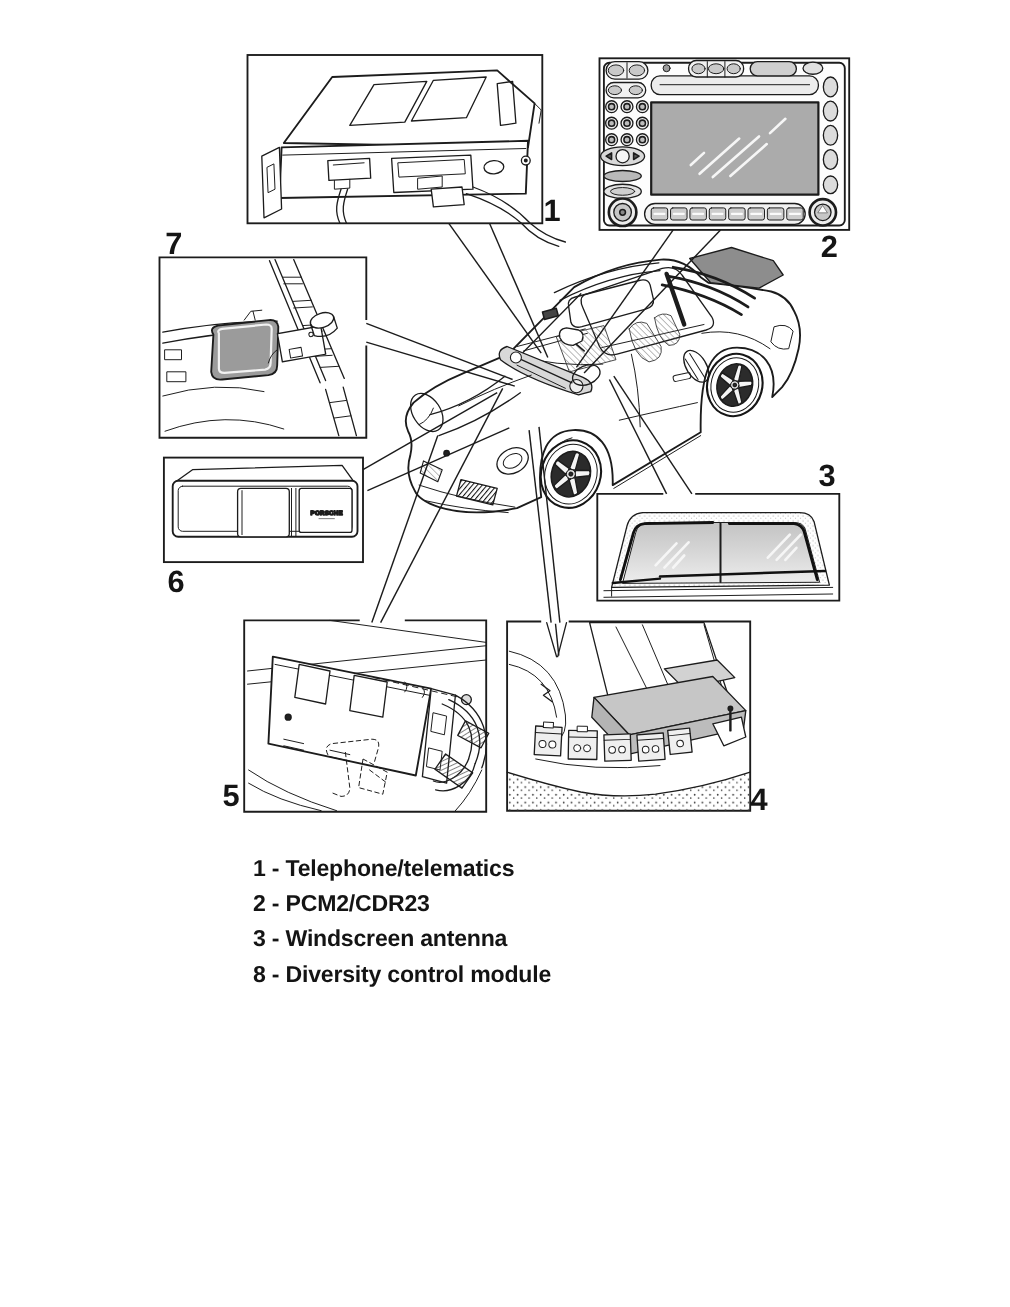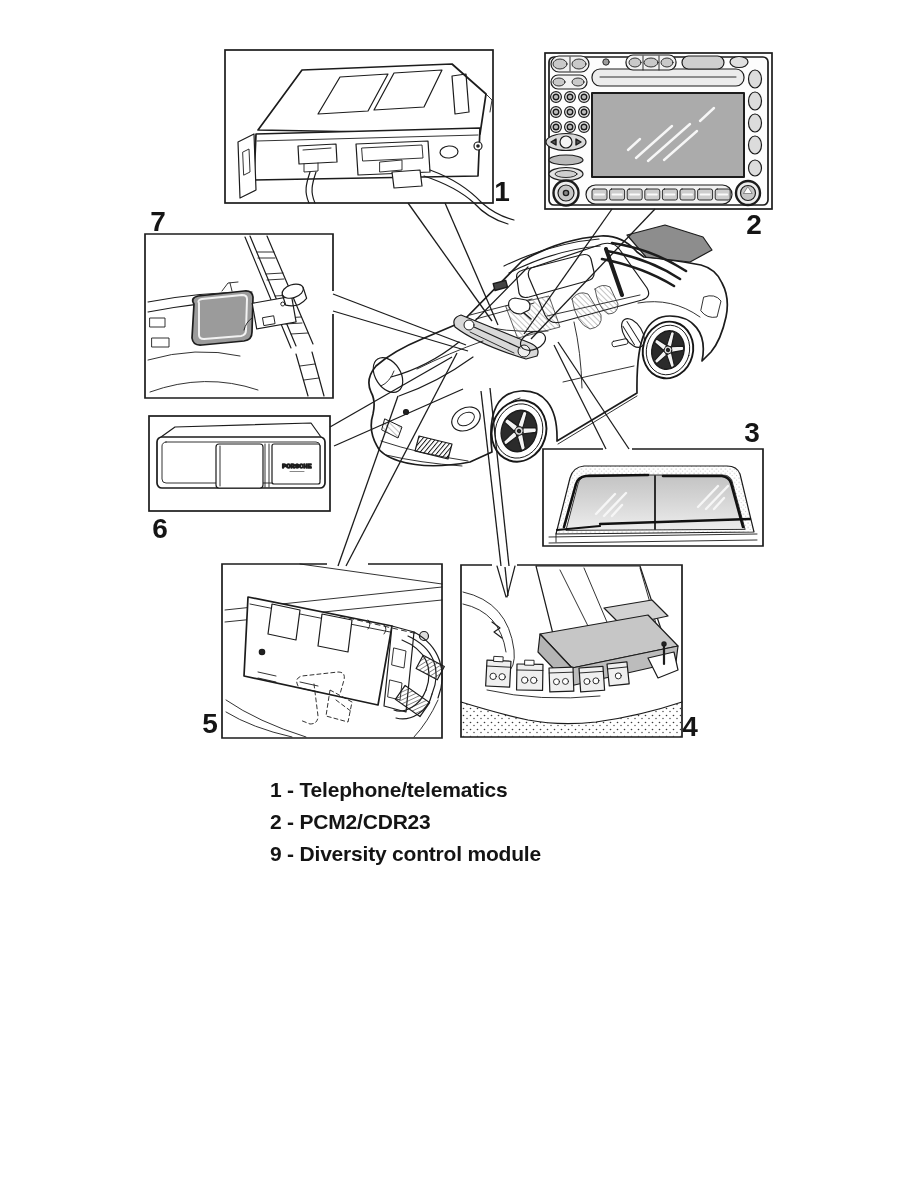--- a/index.html
+++ b/index.html
@@ -13,21 +13,21 @@
   .thin{stroke-width:0.9;}
   .sw12{stroke-width:1.2;}
   .sw17{stroke-width:1.7;}
   .heavy{stroke-width:2.6;}
   .frame{fill:#ffffff;stroke:#1c1c1c;stroke-width:1.7;}
   .w{fill:#ffffff;}
   .num{font-family:"Liberation Sans",sans-serif;font-weight:700;font-size:28px;fill:#151515;text-anchor:middle;}
   .brand{font-family:"Liberation Sans",sans-serif;font-weight:700;font-size:5.6px;fill:#222;letter-spacing:.25px;text-anchor:middle;}
   .streak{stroke:#f6f6f6;stroke-width:2.4;stroke-linecap:round;fill:none;}
   
-  .legend{position:absolute;left:230px;top:774px;margin-left:40px;}
+  .legend{position:absolute;left:230px;top:774px;}
   .legend-row{
     height:32.2px;line-height:32.2px;font-size:21px;font-weight:700;
     color:#141414;letter-spacing:-0.2px;white-space:pre;
   }
 </style>
 </head>
 <body>
 
 <div class="page">
 
@@ -442,16 +442,17 @@
     <text class="num" x="690" y="736">4</text>
     <text class="num" x="210" y="733">5</text>
     <text class="num" x="160" y="538">6</text>
     <text class="num" x="158" y="231">7</text>
   </g>
 </svg>
 
 <div class="legend">
   <div class="legend-row">1 - Telephone/telematics</div>
   <div class="legend-row">2 - PCM2/CDR23</div>
-  <div class="legend-row">9 - Diversity control module</div>
+  <div class="legend-row">3 - Windscreen antenna</div>
+  <div class="legend-row">8 - Diversity control module</div>
 </div>
 
 </div>
 
 </body></html>

